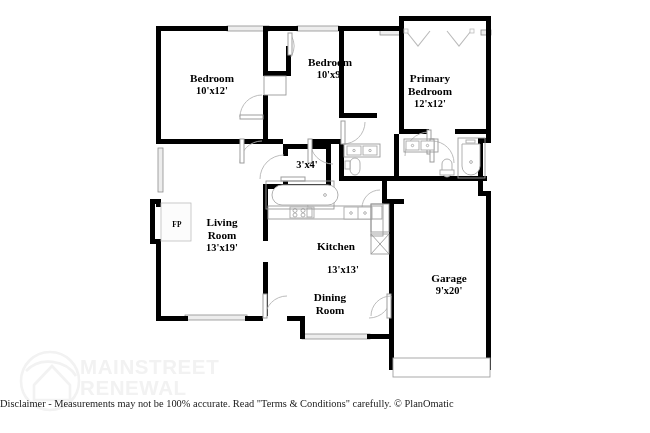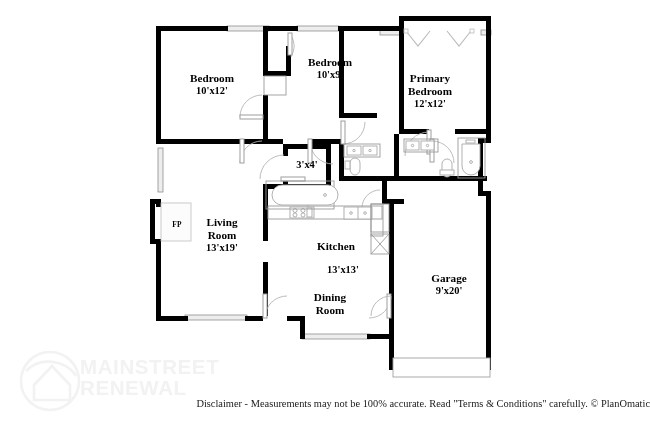--- a/index.html
+++ b/index.html
@@ -44,21 +44,21 @@
     font-size:20.5px;
     line-height:21px;
     letter-spacing:0.6px;
     color:#f2f2f2;
     white-space:nowrap;
   }
   #watermark .wm-text .wm-l2{display:block;}
 
   #disclaimer{
     position:absolute;left:0;top:398px;width:650px;
-    text-align:right;
+    text-align:left;
     font-family:"Liberation Serif", serif;
     font-size:10.4px;
     color:#1a1a1a;
     white-space:nowrap;
   }
 </style>
 </head>
 <body>
 
 <div id="plan-root">

